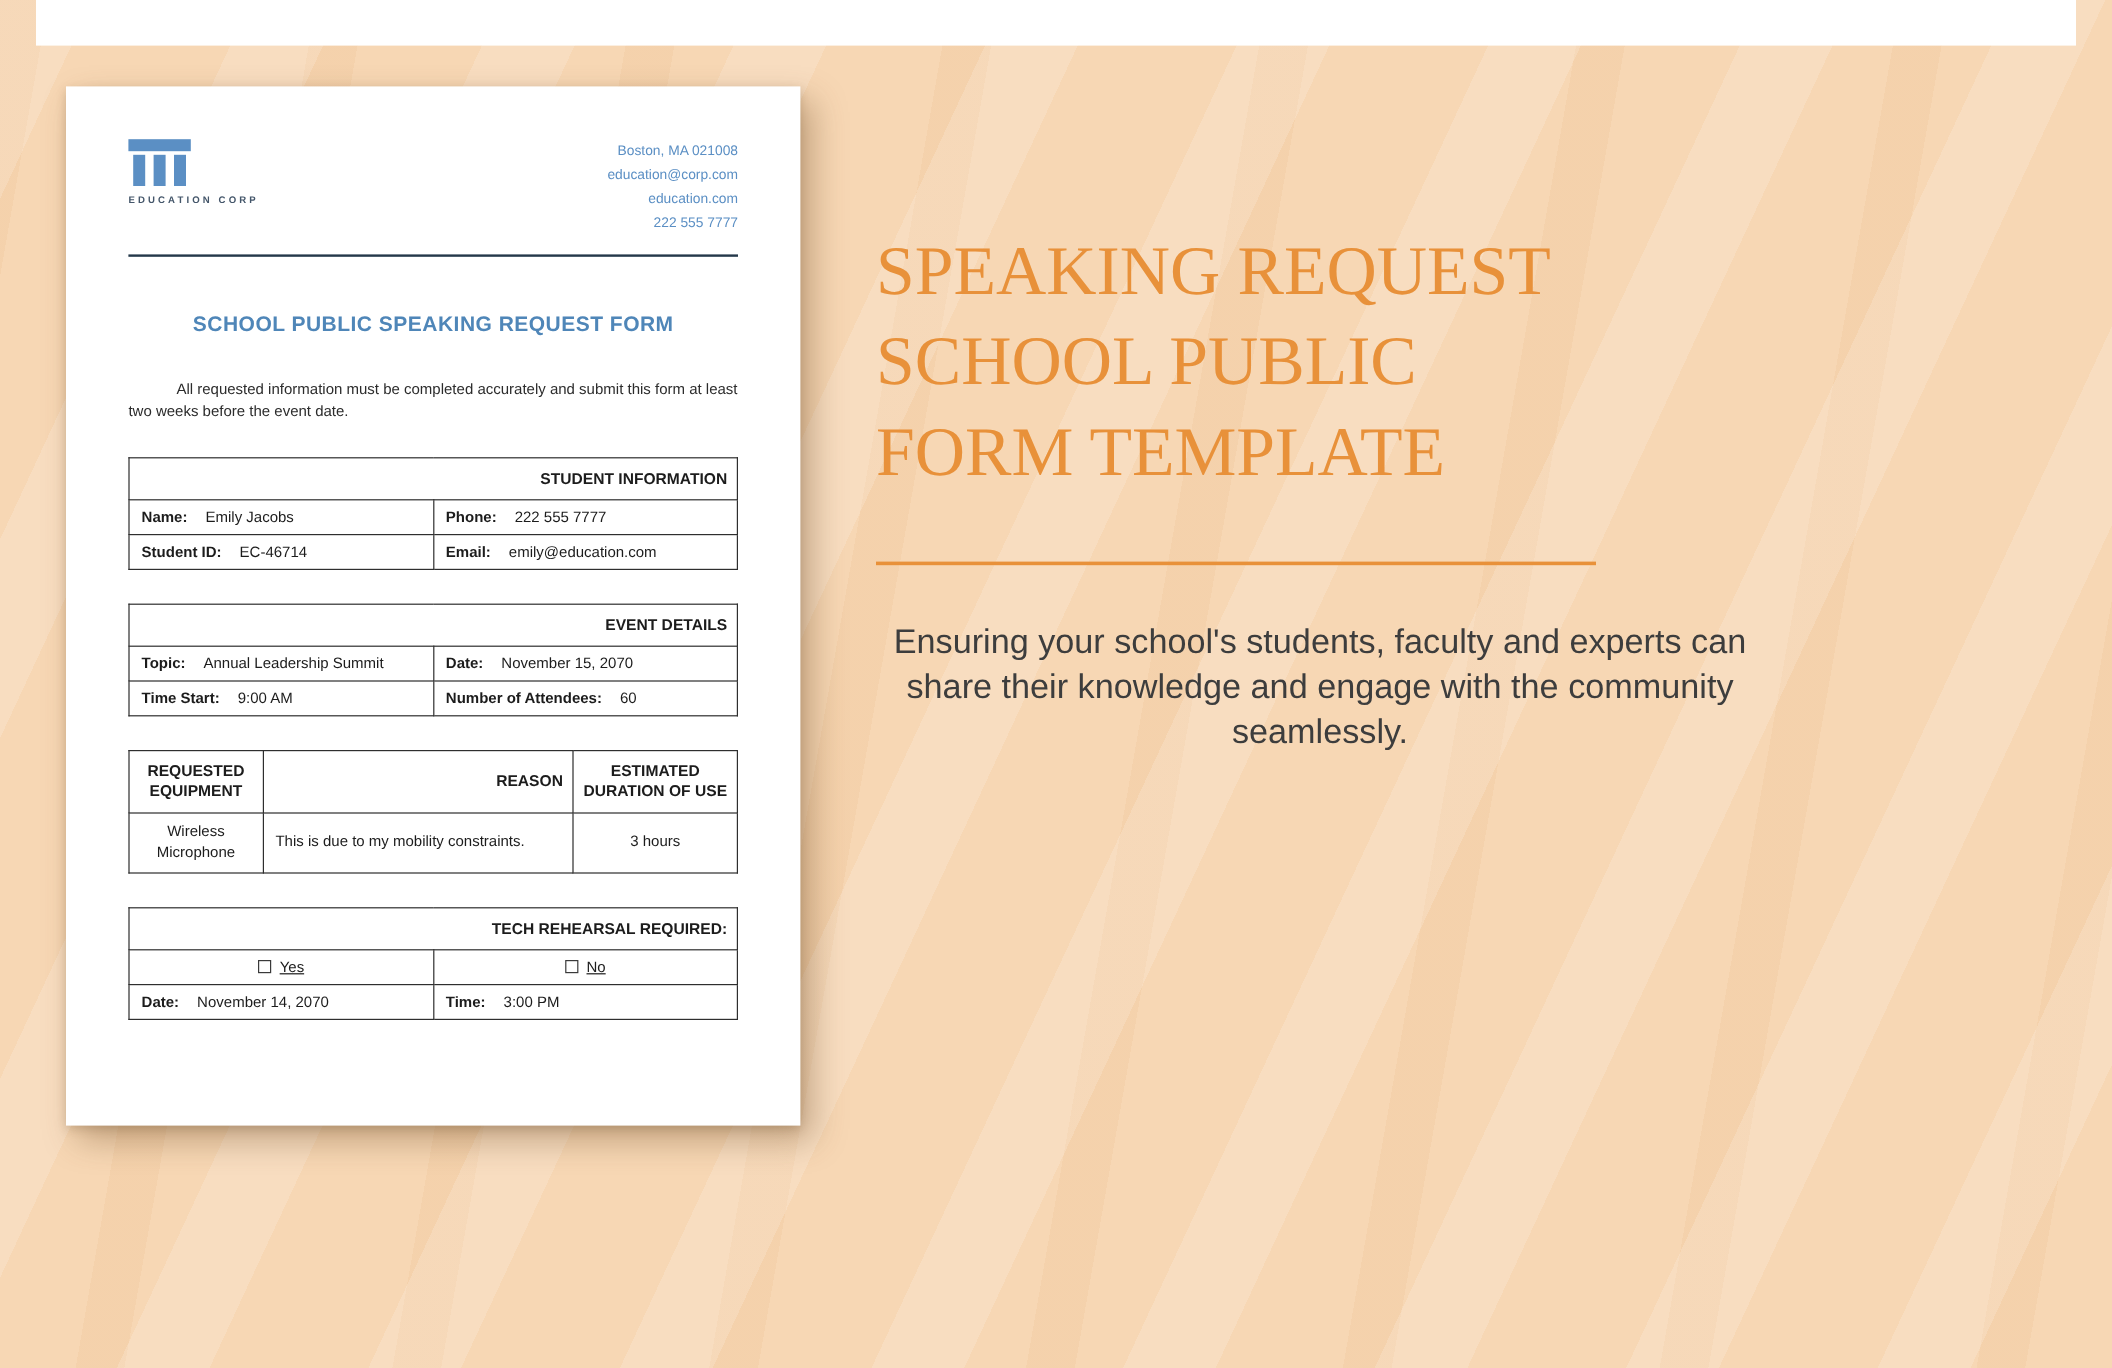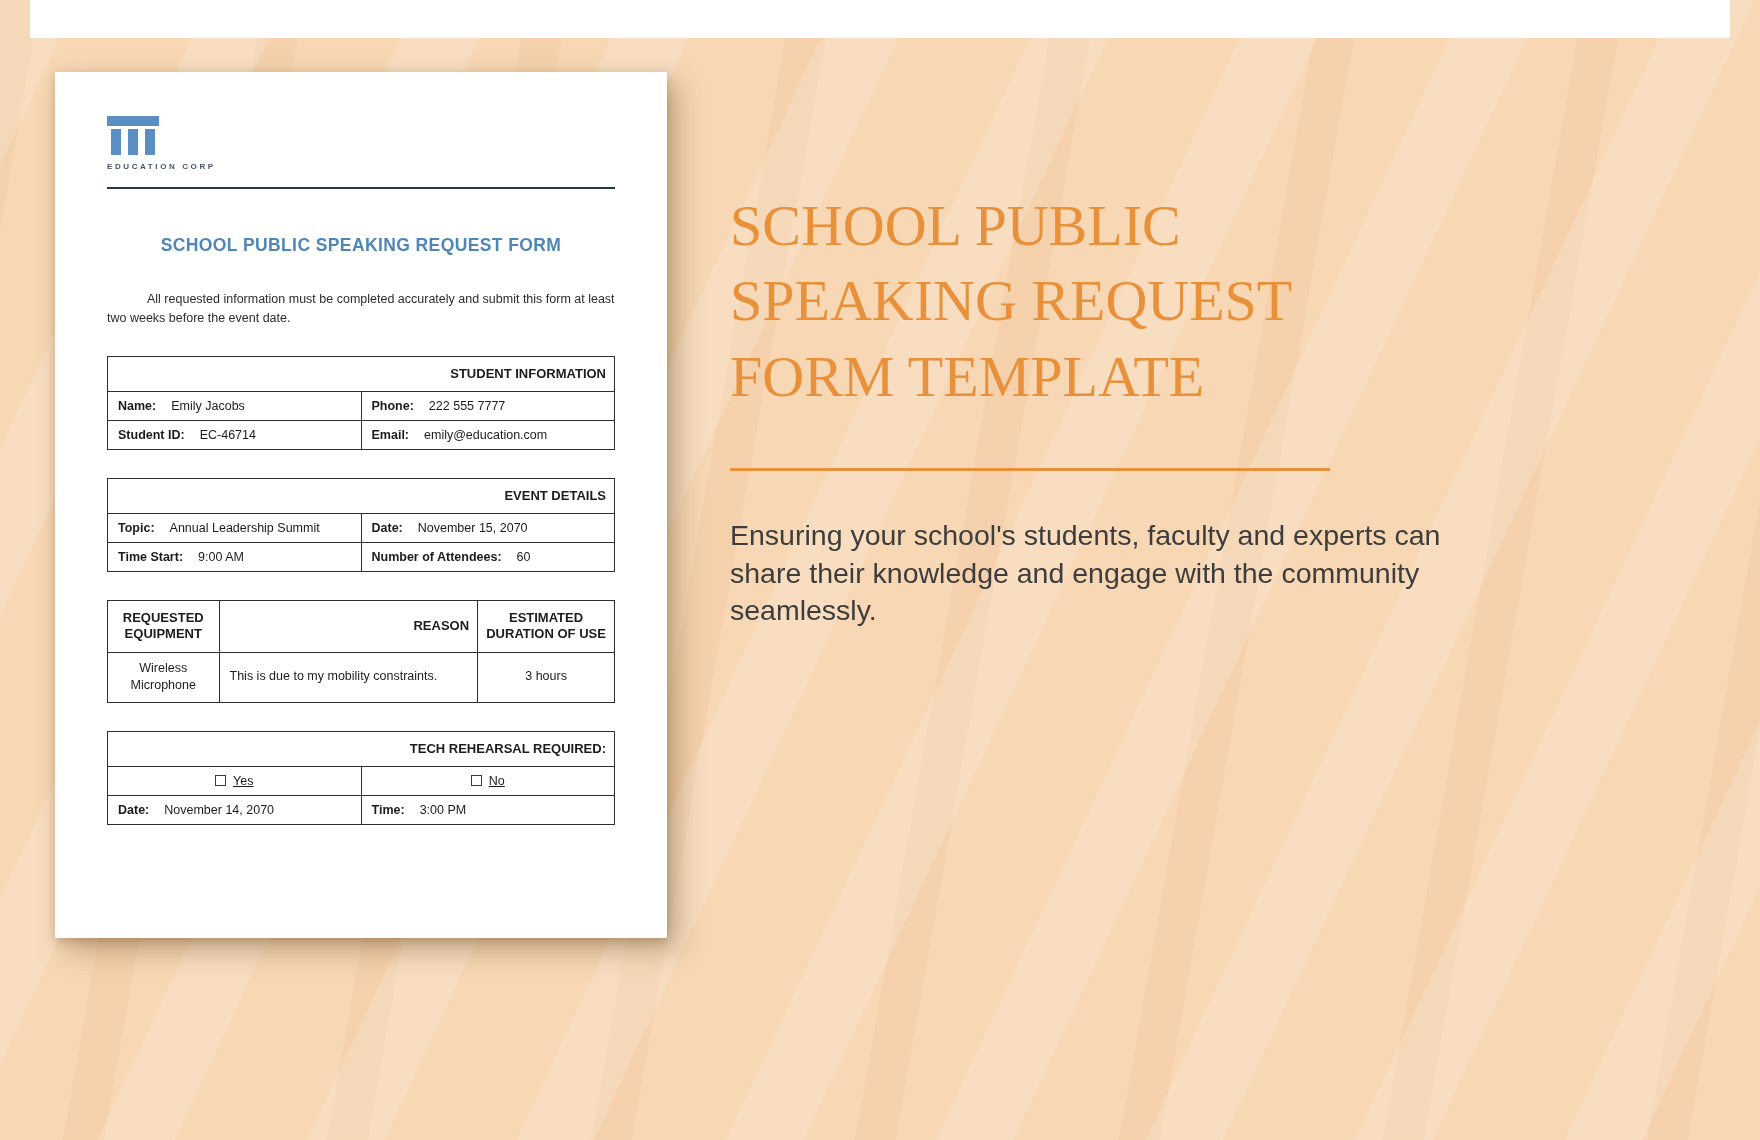--- a/index.html
+++ b/index.html
@@ -89,21 +89,21 @@
   
   .aside{ position:absolute; left:730px; top:188px; width:760px; }
   .aside-title{
     font-family:"Liberation Serif", serif;
     font-size:58px; line-height:1.3;
     color:#e8913a; font-weight:500;
   }
   .aside-rule{ width:600px; height:3px; background:#e8913a; margin-top:54px; }
   .aside-desc{
     margin-top:46px; width:740px;
-    font-size:28.5px; line-height:1.32; color:#3d3d3d;
+    font-size:28.5px; line-height:1.32; color:#3d3d3d;text-align:center;
   }
 </style>
 </head>
 <body>
 
 <div class="top-strip"></div>
 
 <div class="doc">
 
   <div class="letterhead">
@@ -111,20 +111,26 @@
       <div class="logo-icon">
         <div class="logo-top"></div>
         <div class="logo-cols">
             <span></span>
             <span></span>
             <span></span>
           </div>
       </div>
       <div class="company-name">EDUCATION CORP</div>
     </div>
+    <div class="contact">
+      <div>Boston, MA 021008</div>
+      <div>education@corp.com</div>
+      <div>education.com</div>
+      <div>222 555 7777</div>
+    </div>
   </div>
 
   <div class="form-title">SCHOOL PUBLIC SPEAKING REQUEST FORM</div>
 
   <div class="intro">All requested information must be completed accurately and submit this form at least two weeks before the event date.</div>
 
   <table>
     <tbody>
         <tr>
       <th colspan="2">STUDENT INFORMATION</th>
@@ -208,19 +214,19 @@
         <b>Time:</b><span class="val">3:00 PM</span>
       </td>
     </tr>
   </tbody>
     </table>
 
 </div>
 
 <div class="aside">
   <div class="aside-title">
+    <div>SPEAKING REQUEST</div>
     <div>SCHOOL PUBLIC</div>
-    <div>SPEAKING REQUEST</div>
     <div>FORM TEMPLATE</div>
   </div>
   <div class="aside-rule"></div>
   <div class="aside-desc">Ensuring your school's students, faculty and experts can share their knowledge and engage with the community seamlessly.</div>
 </div>
 
 </body></html>

